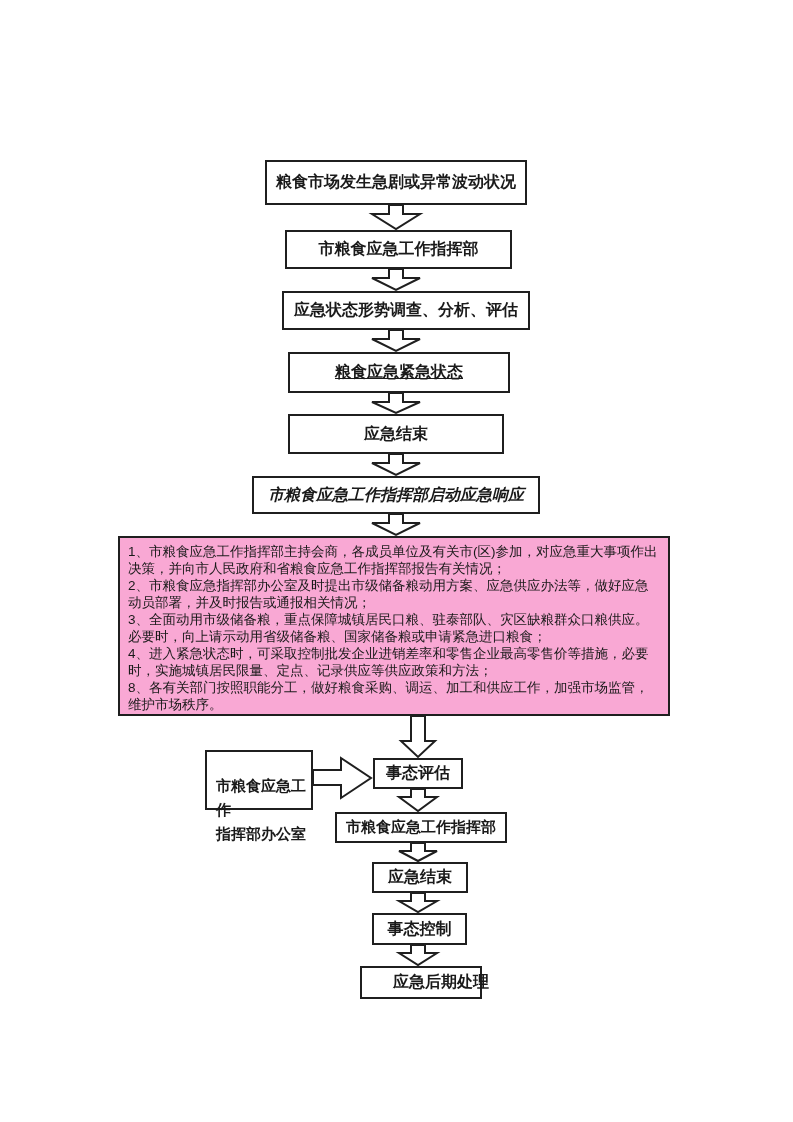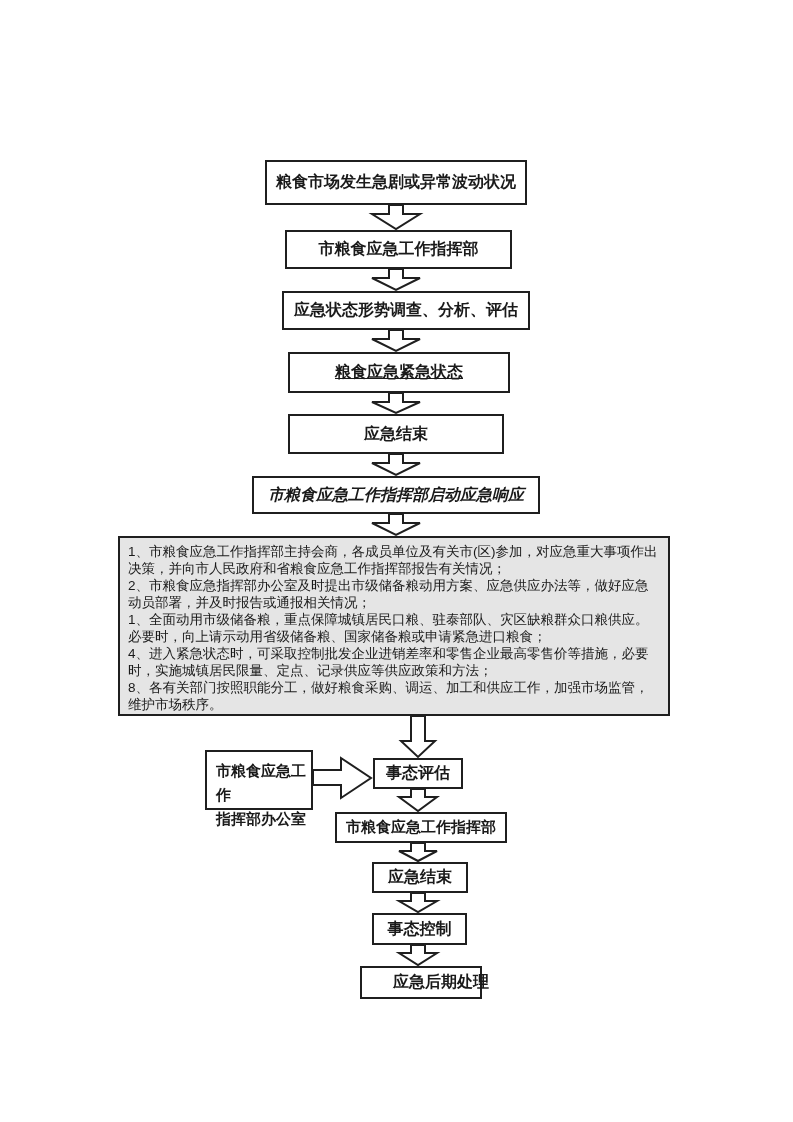--- a/index.html
+++ b/index.html
@@ -18,28 +18,28 @@
     color: #1a1a1a; z-index: 2;
   }
   .b1 { left: 265px; top: 160px; width: 262px; height: 45px; }
   .b2 { left: 285px; top: 230px; width: 227px; height: 39px; }
   .b3 { left: 282px; top: 291px; width: 248px; height: 39px; }
   .b4 { left: 288px; top: 352px; width: 222px; height: 41px; text-decoration: underline; }
   .b5 { left: 288px; top: 414px; width: 216px; height: 40px; }
   .b6 { left: 252px; top: 476px; width: 288px; height: 38px; font-style: italic; }
   .bigbox {
     position: absolute; left: 118px; top: 536px; width: 552px; height: 180px;
-    box-sizing: border-box; border: 2px solid #1f1f1f; background: #e5e5e5;
+    box-sizing: border-box; border: 2px solid #1f1f1f; background: #f9a8d4;
     padding: 5px 8px 4px 8px; font-size: 13.5px; line-height: 17px;
     font-weight: normal; color: #1a1a1a; z-index: 2;
   }
   .sidebox {
     position: absolute; left: 205px; top: 750px; width: 108px; height: 60px;
     box-sizing: border-box; border: 2px solid #1f1f1f; background: #ffffff;
-    padding: 7px 0 0 9px; font-size: 15px; line-height: 24px; font-weight: bold;
+    padding: 22px 0 0 9px; font-size: 15px; line-height: 24px; font-weight: bold;
     z-index: 2;
   }
   .p1 { left: 373px; top: 758px; width: 90px;  height: 31px; }
   .p2 { left: 335px; top: 812px; width: 172px; height: 31px; font-size: 15px; }
   .p3 { left: 372px; top: 862px; width: 96px;  height: 31px; }
   .p4 { left: 372px; top: 913px; width: 95px;  height: 32px; }
   .p5 { left: 360px; top: 966px; width: 122px; height: 33px; padding-left: 40px; }
   .arrow { fill: none; stroke: #1f1f1f; stroke-width: 2; stroke-linejoin: miter; }
 </style>
 </head>
@@ -70,21 +70,21 @@
 
   <div class="fbox b4">粮食应急紧急状态</div>
 
   <div class="fbox b5">应急结束</div>
 
   <div class="fbox b6">市粮食应急工作指挥部启动应急响应</div>
 
   <div class="bigbox">
     <div>1、市粮食应急工作指挥部主持会商，各成员单位及有关市(区)参加，对应急重大事项作出决策，并向市人民政府和省粮食应急工作指挥部报告有关情况；</div>
     <div>2、市粮食应急指挥部办公室及时提出市级储备粮动用方案、应急供应办法等，做好应急动员部署，并及时报告或通报相关情况；</div>
-    <div>1、全面动用市级储备粮，重点保障城镇居民口粮、驻泰部队、灾区缺粮群众口粮供应。必要时，向上请示动用省级储备粮、国家储备粮或申请紧急进口粮食；</div>
+    <div>3、全面动用市级储备粮，重点保障城镇居民口粮、驻泰部队、灾区缺粮群众口粮供应。必要时，向上请示动用省级储备粮、国家储备粮或申请紧急进口粮食；</div>
     <div>4、进入紧急状态时，可采取控制批发企业进销差率和零售企业最高零售价等措施，必要时，实施城镇居民限量、定点、记录供应等供应政策和方法；</div>
     <div>8、各有关部门按照职能分工，做好粮食采购、调运、加工和供应工作，加强市场监管，维护市场秩序。</div>
   </div>
 
   <div class="sidebox">
     <div>市粮食应急工作</div>
     <div>指挥部办公室</div>
   </div>
 
   <div class="fbox p1">事态评估</div>

